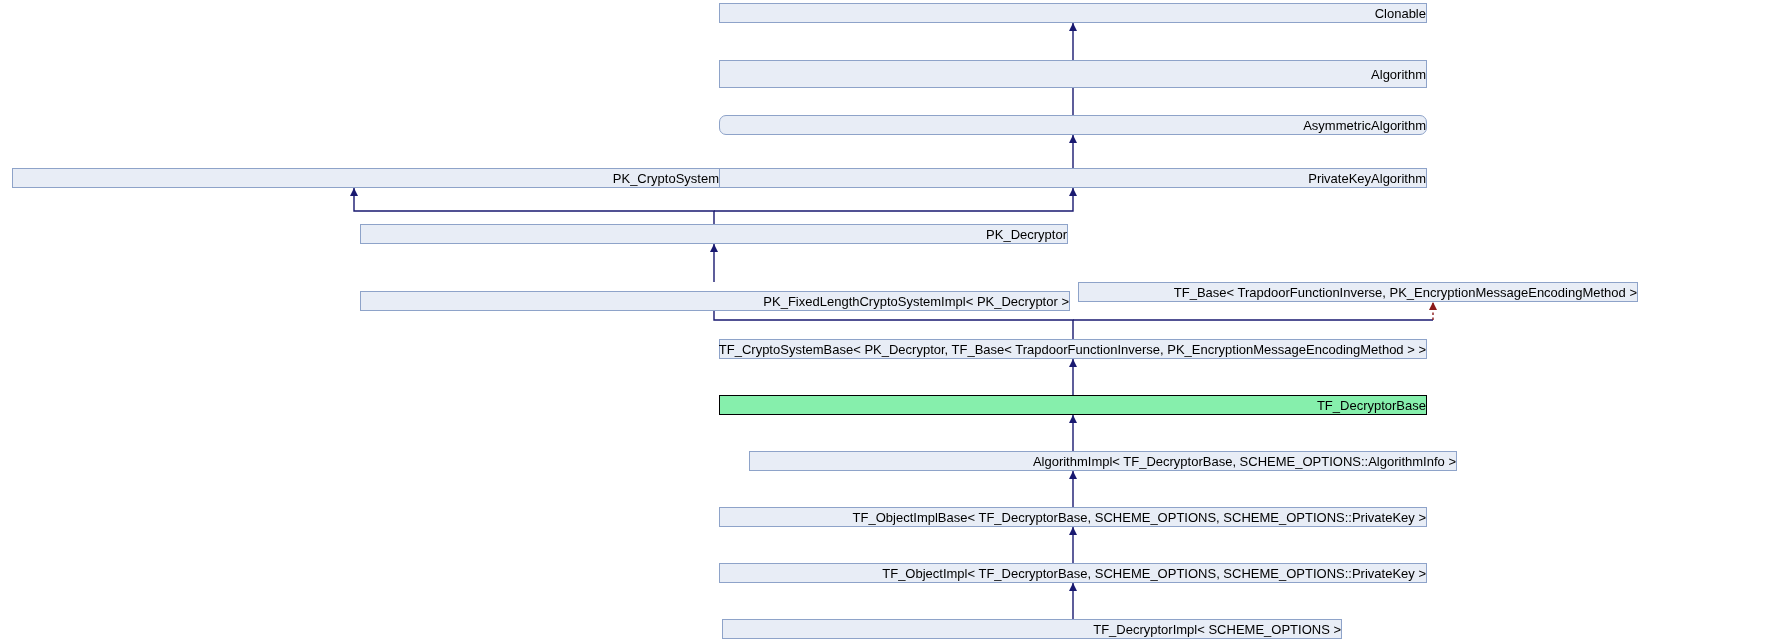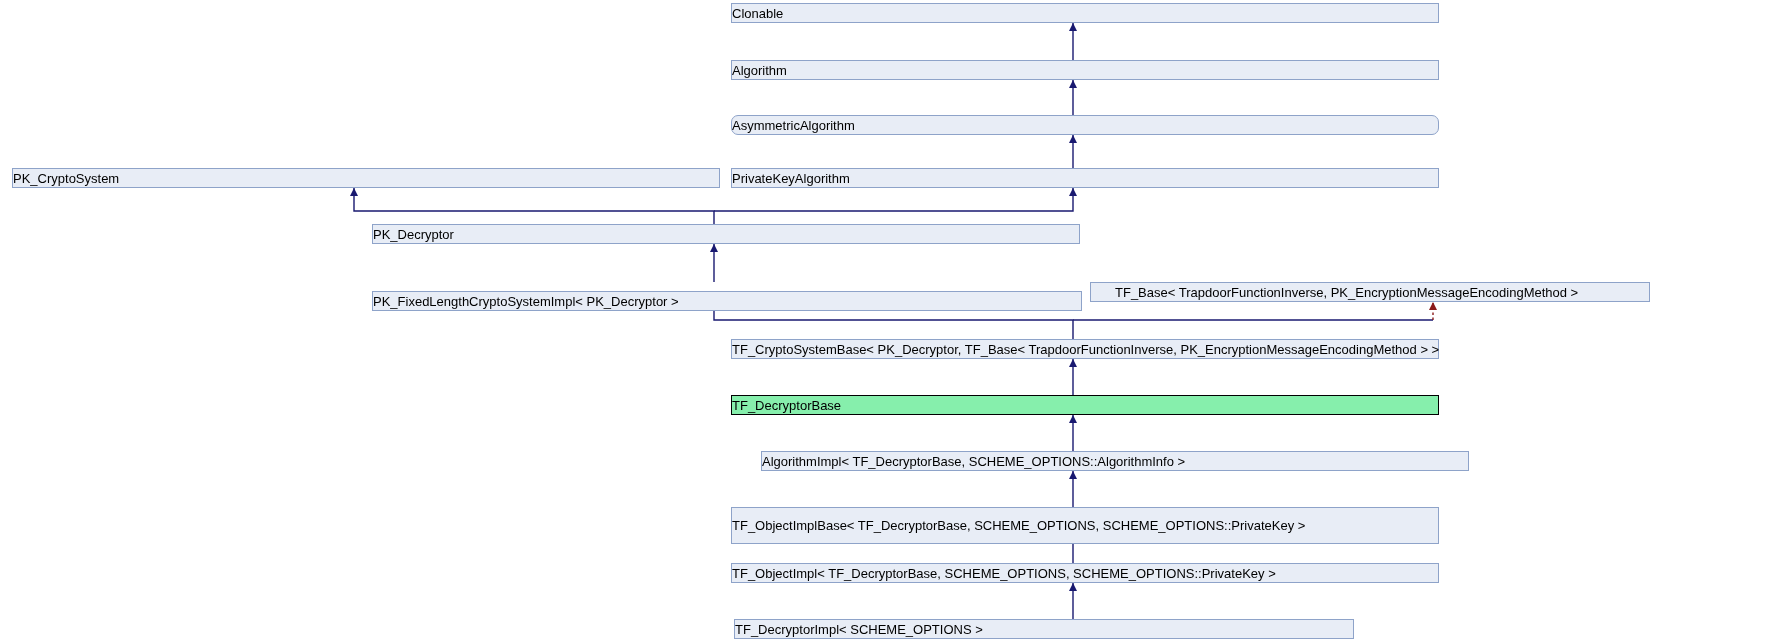--- a/index.html
+++ b/index.html
@@ -21,25 +21,24 @@
     top: 0;
     width: 1787px;
     height: 640px;
     pointer-events: none;
   }
   .node {
     position: absolute;
     box-sizing: border-box;
     display: flex;
     align-items: center;
-    justify-content: flex-start;
+    justify-content: flex-end;
     background: #e8edf6;
     border: 1px solid #8ea3c9;
     cursor: pointer;
-    margin-left: 12px;
   }
   .node span {
     font-size: 13px;
     color: #000000;
     white-space: nowrap;
     line-height: 1;
   }
   .node.current {
     background: #86efac;
     border: 1px solid #000000;
@@ -76,27 +75,27 @@
       <polygon points="1069,479 1077,479 1073,471" fill="#191970"></polygon>
       <polyline points="1073,563 1073,527" fill="none" stroke="#191970" stroke-width="1.4"></polyline>
       <polygon points="1069,535 1077,535 1073,527" fill="#191970"></polygon>
       <polyline points="1073,619 1073,583" fill="none" stroke="#191970" stroke-width="1.4"></polyline>
       <polygon points="1069,591 1077,591 1073,583" fill="#191970"></polygon>
     </svg>
 
 <div class="node" style="left: 719px; top: 3px; width: 708px; height: 20px;">
       <span>Clonable</span>
     </div>
-    <div class="node" style="left: 719px; top: 60px; width: 708px; height: 20px;">
+    <div class="node" style="left: 719px; top: 60px; width: 708px; height: 28px;">
       <span>Algorithm</span>
     </div>
     <div class="node" style="left: 719px; top: 115px; width: 708px; height: 20px; border-radius: 7px;">
       <span>AsymmetricAlgorithm</span>
     </div>
-    <div class="node" style="left: 0px; top: 168px; width: 708px; height: 20px;">
+    <div class="node" style="left: 12px; top: 168px; width: 708px; height: 20px;">
       <span>PK_CryptoSystem</span>
     </div>
     <div class="node" style="left: 719px; top: 168px; width: 708px; height: 20px;">
       <span>PrivateKeyAlgorithm</span>
     </div>
     <div class="node" style="left: 360px; top: 224px; width: 708px; height: 20px;">
       <span>PK_Decryptor</span>
     </div>
     <div class="node" style="left: 360px; top: 291px; width: 710px; height: 20px;">
       <span>PK_FixedLengthCryptoSystemImpl&lt; PK_Decryptor &gt;</span>
@@ -106,21 +105,21 @@
     </div>
     <div class="node" style="left: 719px; top: 339px; width: 708px; height: 20px;">
       <span>TF_CryptoSystemBase&lt; PK_Decryptor, TF_Base&lt; TrapdoorFunctionInverse, PK_EncryptionMessageEncodingMethod &gt; &gt;</span>
     </div>
     <div class="node current" style="left: 719px; top: 395px; width: 708px; height: 20px;">
       <span>TF_DecryptorBase</span>
     </div>
     <div class="node" style="left: 749px; top: 451px; width: 708px; height: 20px;">
       <span>AlgorithmImpl&lt; TF_DecryptorBase, SCHEME_OPTIONS::AlgorithmInfo &gt;</span>
     </div>
-    <div class="node" style="left: 719px; top: 507px; width: 708px; height: 37px;">
+    <div class="node" style="left: 719px; top: 507px; width: 708px; height: 20px;">
       <span>TF_ObjectImplBase&lt; TF_DecryptorBase, SCHEME_OPTIONS, SCHEME_OPTIONS::PrivateKey &gt;</span>
     </div>
     <div class="node" style="left: 719px; top: 563px; width: 708px; height: 20px;">
       <span>TF_ObjectImpl&lt; TF_DecryptorBase, SCHEME_OPTIONS, SCHEME_OPTIONS::PrivateKey &gt;</span>
     </div>
     <div class="node" style="left: 722px; top: 619px; width: 620px; height: 20px;">
       <span>TF_DecryptorImpl&lt; SCHEME_OPTIONS &gt;</span>
     </div>
   </div>
 

